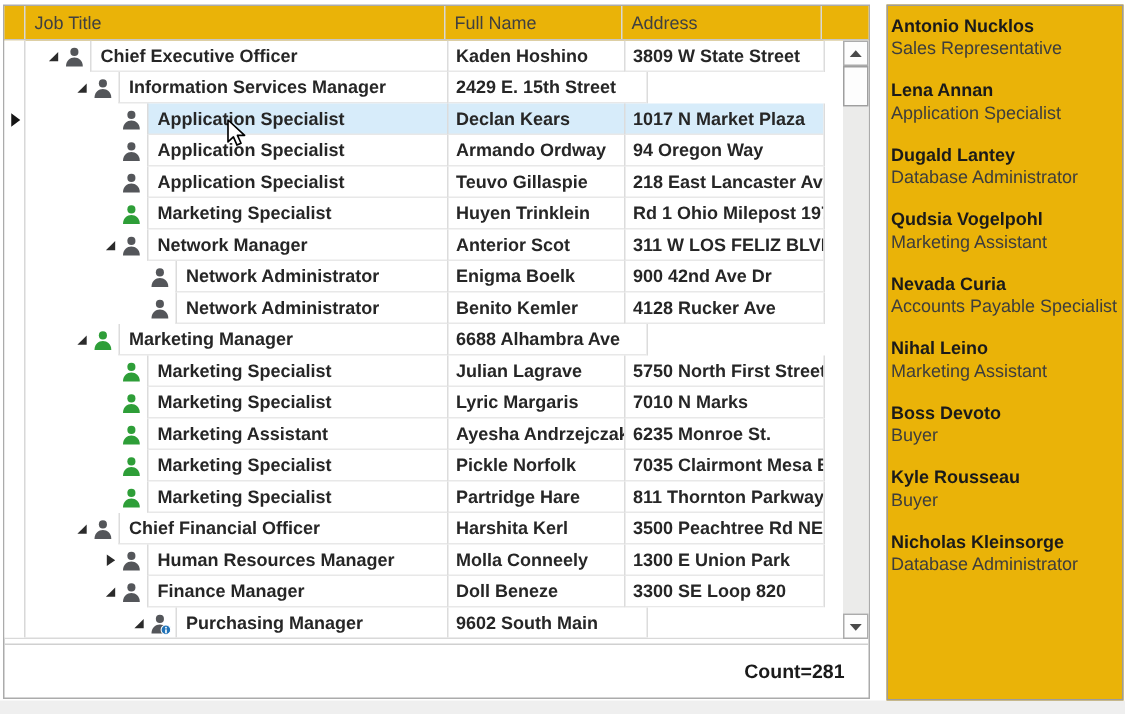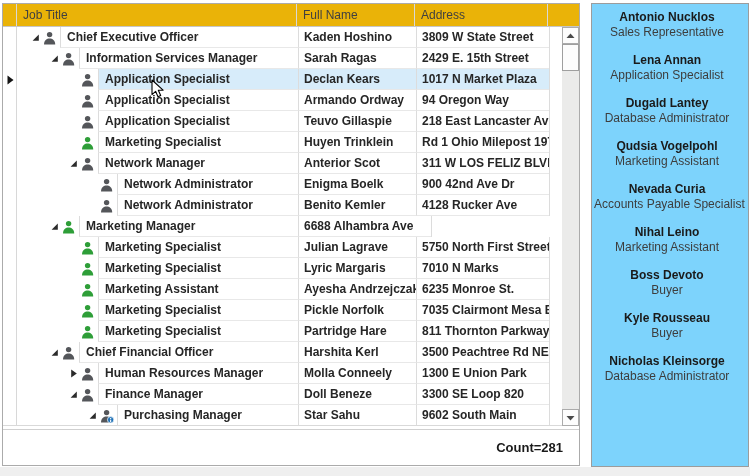--- a/index.html
+++ b/index.html
@@ -82,22 +82,22 @@
 
   .grid-summary {
     height:38px; margin-top:3px; border-top:1px solid #d0d0d0;
     text-align:right; padding:10px 16px 0 0;
   }
   .count-label { font-weight:bold; font-size:13px; color:#1a1a1a; }
 
   
   .side-panel {
     position:absolute; left:591px; top:3px; width:158px; height:464px;
-    background:#7dd3fc; border:1px solid #9c9c9c;
-    padding:6px 8px 0 2px; overflow:hidden;text-align:center;
+    background:#eab308; border:1px solid #9c9c9c;
+    padding:6px 8px 0 2px; overflow:hidden;
   }
   .person { margin-bottom:13px; }
   .person .p-name { font-weight:bold; color:#1a1a1a; line-height:15px; white-space:nowrap; }
   .person .p-title { color:#3d3d3d; line-height:15px; white-space:nowrap; }
 
   
   .cursor { position:absolute; left:150px; top:79px; z-index:9; pointer-events:none; }
 </style>
 </head>
 <body>
@@ -150,21 +150,20 @@
               </svg>
             </div>
             <div class="icon-box">
               <svg width="14" height="14" viewBox="0 0 14 14">
                 <circle cx="6.6" cy="3.6" r="2.7" fill="#54565a"></circle>
                 <path d="M1 13.4 C1 9.2 3.8 7.4 6.6 7.4 C9.4 7.4 12.2 9.2 12.2 13.4 Z" fill="#54565a"></path>
               </svg>
             </div>
             <div class="tree-text">Information Services Manager</div>
           </div>
-          <div class="cell c-name">Sarah Ragas</div>
           <div class="cell c-addr">2429 E. 15th Street</div>
           <div class="cell c-fill"></div>
         </div>
         <div class="trow selected">
           <div class="tree-cell">
             <div class="indent" style="width: 47px;"></div>
             <div class="glyph-box"></div>
             <div class="icon-box">
               <svg width="14" height="14" viewBox="0 0 14 14">
                 <circle cx="6.6" cy="3.6" r="2.7" fill="#54565a"></circle>
@@ -448,21 +447,20 @@
               <svg width="14" height="14" viewBox="0 0 14 14">
                 <circle cx="6.6" cy="3.6" r="2.7" fill="#54565a"></circle>
                 <path d="M1 13.4 C1 9.2 3.8 7.4 6.6 7.4 C9.4 7.4 12.2 9.2 12.2 13.4 Z" fill="#54565a"></path>
                 <circle cx="10.6" cy="10.8" r="3.2" fill="#2173b8" stroke="#ffffff" stroke-width="0.7"></circle>
                 <rect x="10.1" y="8.9" width="1.1" height="1.1" fill="#ffffff"></rect>
                 <rect x="10.1" y="10.6" width="1.1" height="2.6" fill="#ffffff"></rect>
               </svg>
             </div>
             <div class="tree-text">Purchasing Manager</div>
           </div>
-          <div class="cell c-name">Star Sahu</div>
           <div class="cell c-addr">9602 South Main</div>
           <div class="cell c-fill"></div>
         </div>
       </div>
 
     <div class="vscroll">
       <div class="sb-btn sb-up">
         <svg width="9" height="6" viewBox="0 0 9 6">
             <polygon points="4.5,0.5 8.5,5 0.5,5" fill="#4a4a4a"></polygon>
           </svg>

